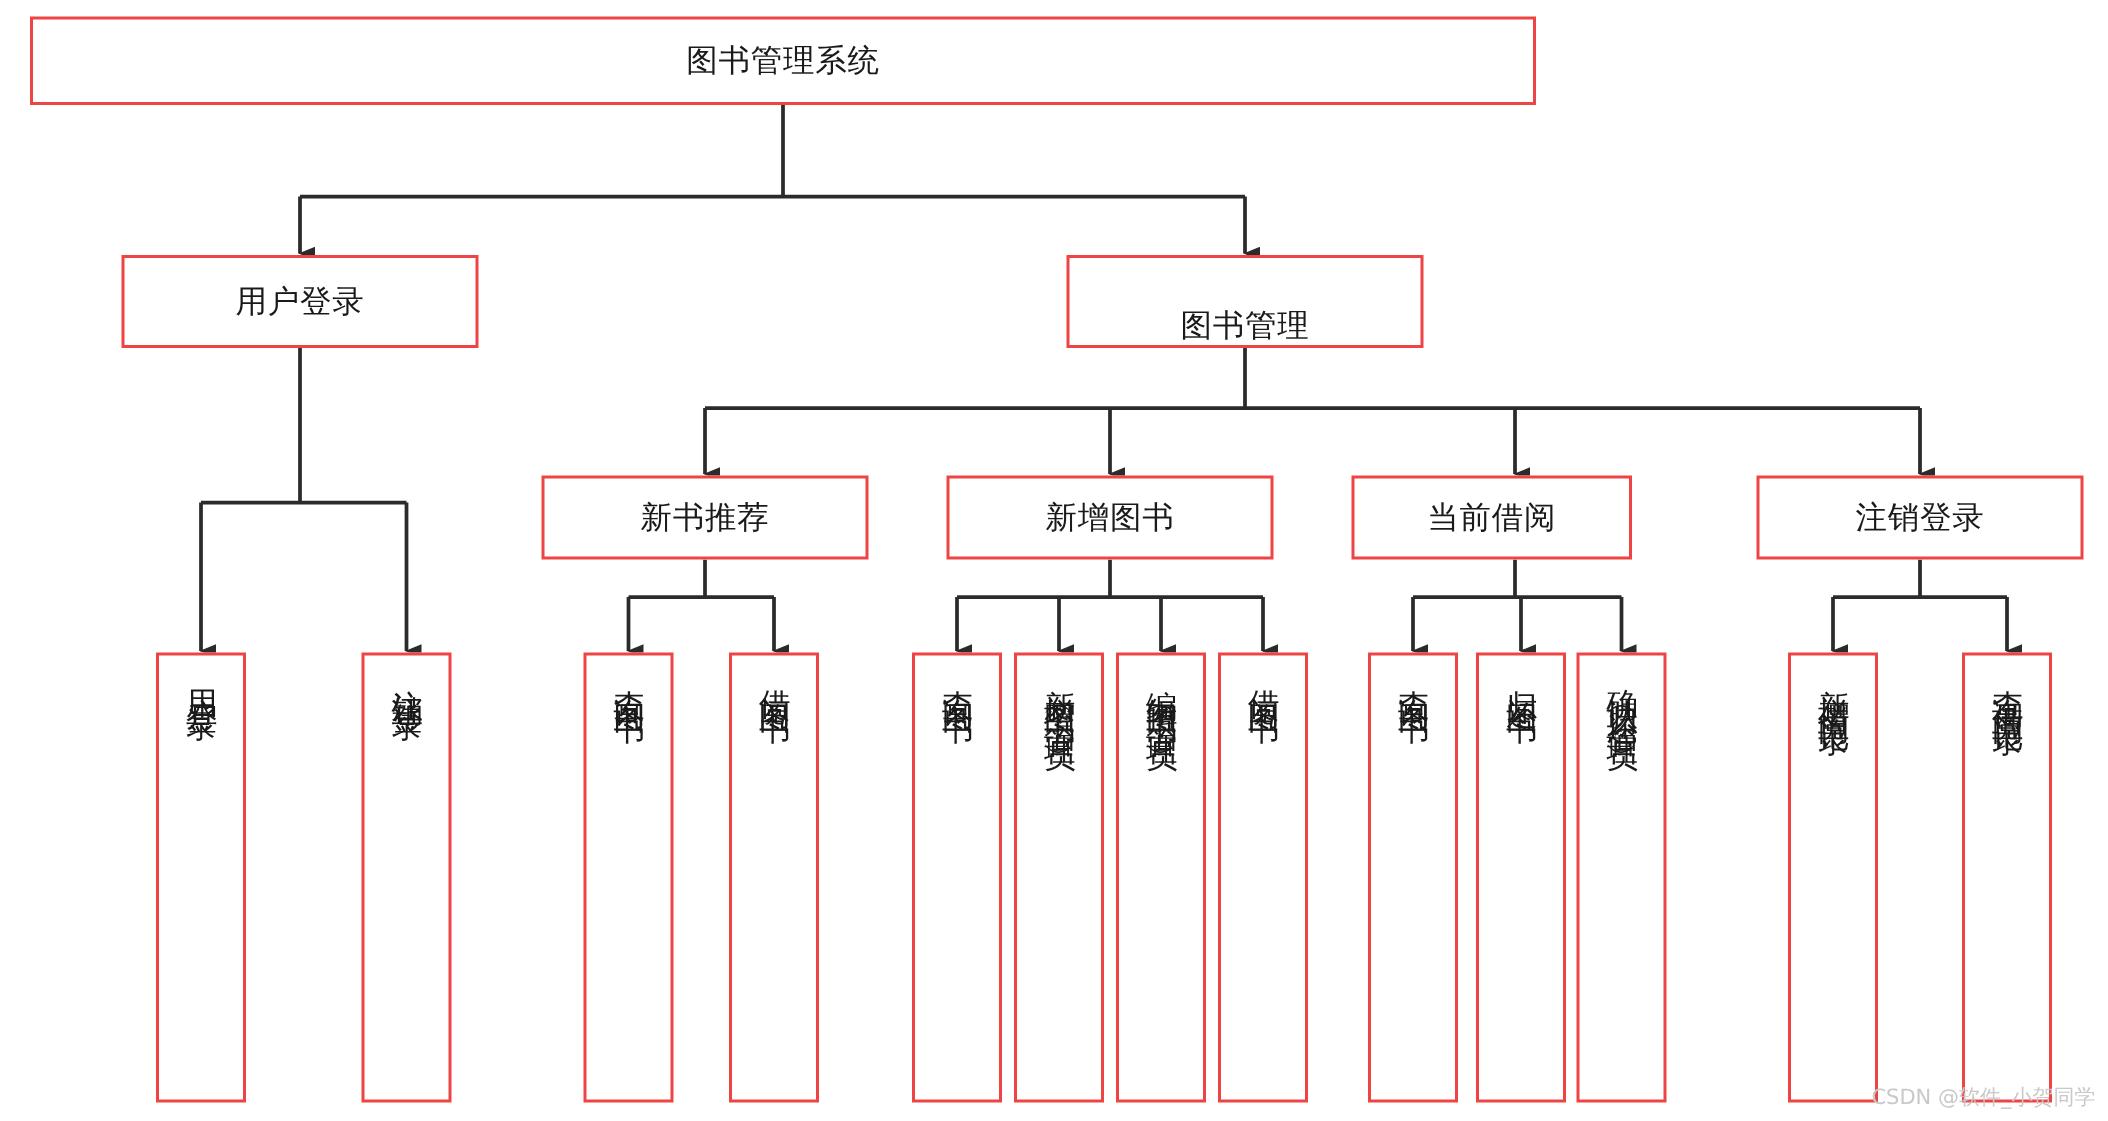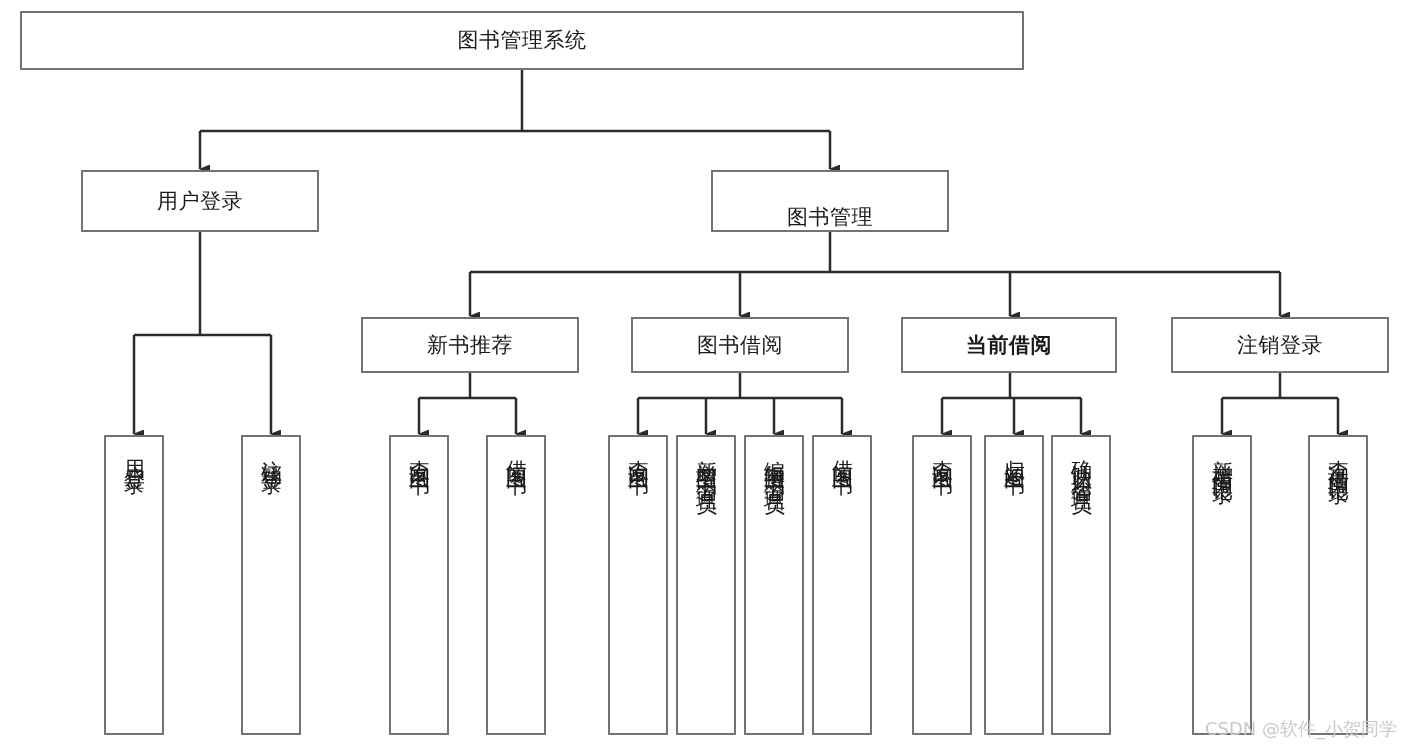--- a/index.html
+++ b/index.html
@@ -23,21 +23,21 @@
     position: absolute;
     left: 0;
     top: 0;
     width: 1405px;
     height: 747px;
   }
   .node-box {
     position: absolute;
     box-sizing: border-box;
     background: #ffffff;
-    border: 2px solid #737373;
+    border: 2px solid #ef4444;
     display: flex;
     align-items: center;
     justify-content: center;
     overflow: hidden;
   }
   .node-label {
     color: #1a1a1a;
     font-family: "DejaVu Sans", "Liberation Sans", sans-serif;
     line-height: 1.25;
     white-space: nowrap;
@@ -60,21 +60,21 @@
     text-align: left;
   }
   .node-v.v-start {
     padding-top: 6px;
   }
   #watermark {
     position: absolute;
     right: 8px;
     bottom: 6px;
     font-family: "DejaVu Sans", "Liberation Sans", sans-serif;
-    font-size: 18px;
+    font-size: 14px;
     color: #c9c9c9;
     white-space: nowrap;
     pointer-events: none;
     user-select: none;
   }
 </style>
 </head>
 <body>
 
 <div id="diagram-root">
@@ -127,23 +127,23 @@
       <div class="node-box node-h" style="left: 81px; top: 170px; width: 238px; height: 62px;">
         <span class="node-label">用户登录</span>
       </div>
       <div class="node-box node-h" style="left: 711px; top: 170px; width: 238px; height: 62px; align-items: flex-end;">
         <span class="node-label">图书管理</span>
       </div>
       <div class="node-box node-h" style="left: 361px; top: 317px; width: 218px; height: 56px;">
         <span class="node-label">新书推荐</span>
       </div>
       <div class="node-box node-h" style="left: 631px; top: 317px; width: 218px; height: 56px;">
-        <span class="node-label">图书借阅</span>
+        <span class="node-label">新增图书</span>
       </div>
-      <div class="node-box node-h" style="left: 901px; top: 317px; width: 216px; height: 56px; font-weight: bold;">
+      <div class="node-box node-h" style="left: 901px; top: 317px; width: 187px; height: 56px;">
         <span class="node-label">当前借阅</span>
       </div>
       <div class="node-box node-h" style="left: 1171px; top: 317px; width: 218px; height: 56px;">
         <span class="node-label">注销登录</span>
       </div>
       <div class="node-box node-v v-start" style="left: 104px; top: 435px; width: 60px; height: 300px;">
         <span class="node-label">用户登录</span>
       </div>
       <div class="node-box node-v v-start" style="left: 241px; top: 435px; width: 60px; height: 300px;">
         <span class="node-label">注销登录</span>

